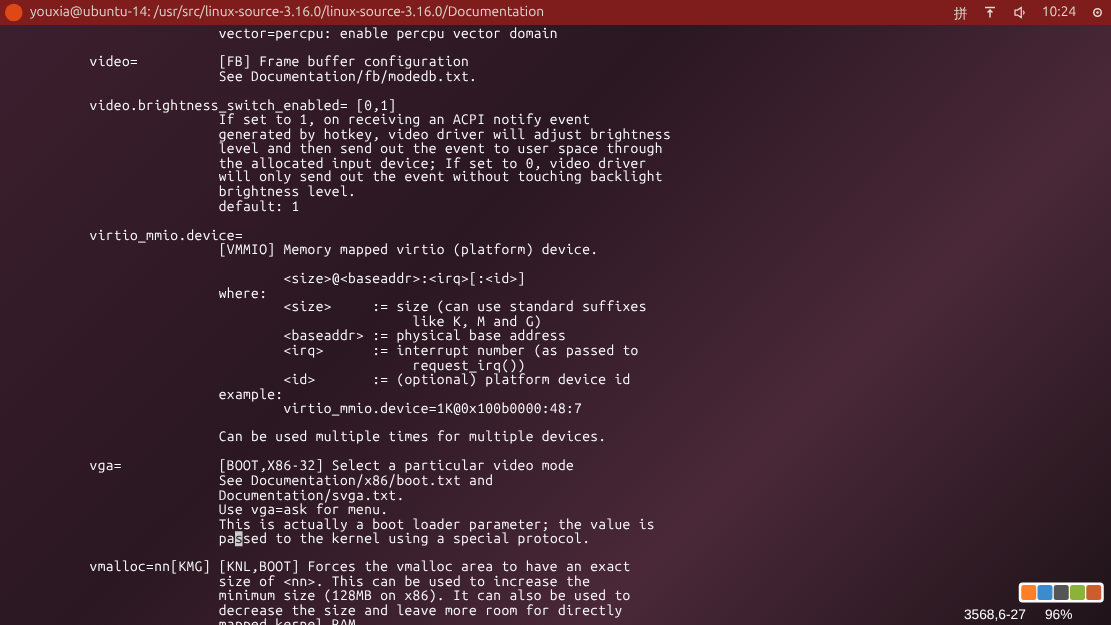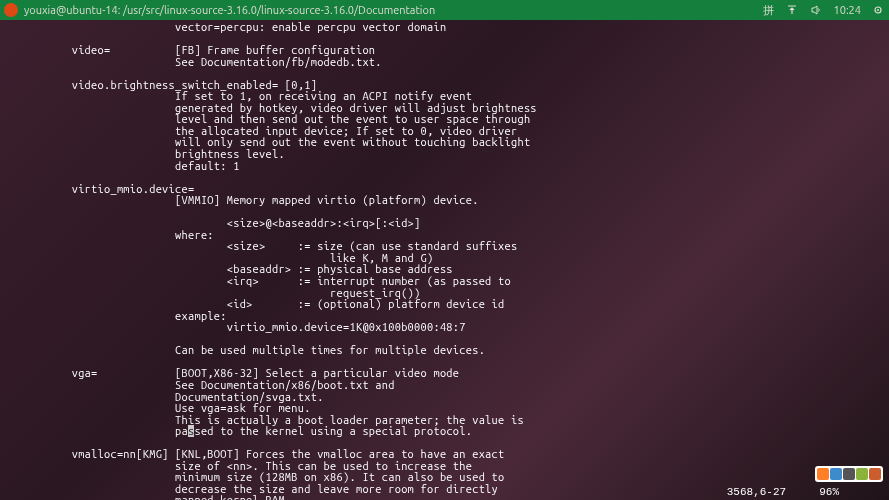--- a/index.html
+++ b/index.html
@@ -11,21 +11,21 @@
       background: linear-gradient(135deg, #3d1f2e 0%, #2a1721 40%, #4a2838 70%, #1f1319 100%);
       width: 889px;
       height: 500px;
       font-family: 'Ubuntu Mono', 'DejaVu Sans Mono', monospace;
       font-size: 11px;
       color: #ffffff;
       overflow: hidden;
       position: relative;
     }
     .topbar {
-      background: #15803d;
+      background: #7f1d1d;
       height: 20px;
       display: flex;
       align-items: center;
       justify-content: space-between;
       padding: 0 4px;
       font-family: Ubuntu, sans-serif;
       font-size: 11px;
       color: #dfdbd2;
     }
     .topbar-left {
@@ -61,23 +61,23 @@
       color: #ffffff;
       font-family: 'Ubuntu Mono', 'DejaVu Sans Mono', monospace;
     }
     .cursor-highlight {
       background: #cccccc;
       color: #222222;
     }
     .status-line {
       position: absolute;
       bottom: 2px;
-      right: 50px;
+      right: 31px;
       white-space: pre;
-      font-family: Liberation Mono, monospace;
+      font-family: Liberation Sans, sans-serif;
       color: #ffffff;
     }
     .bottom-widget {
       position: absolute;
       bottom: 18px;
       right: 6px;
       display: flex;
       gap: 1px;
       background: #fff;
       border-radius: 3px;

